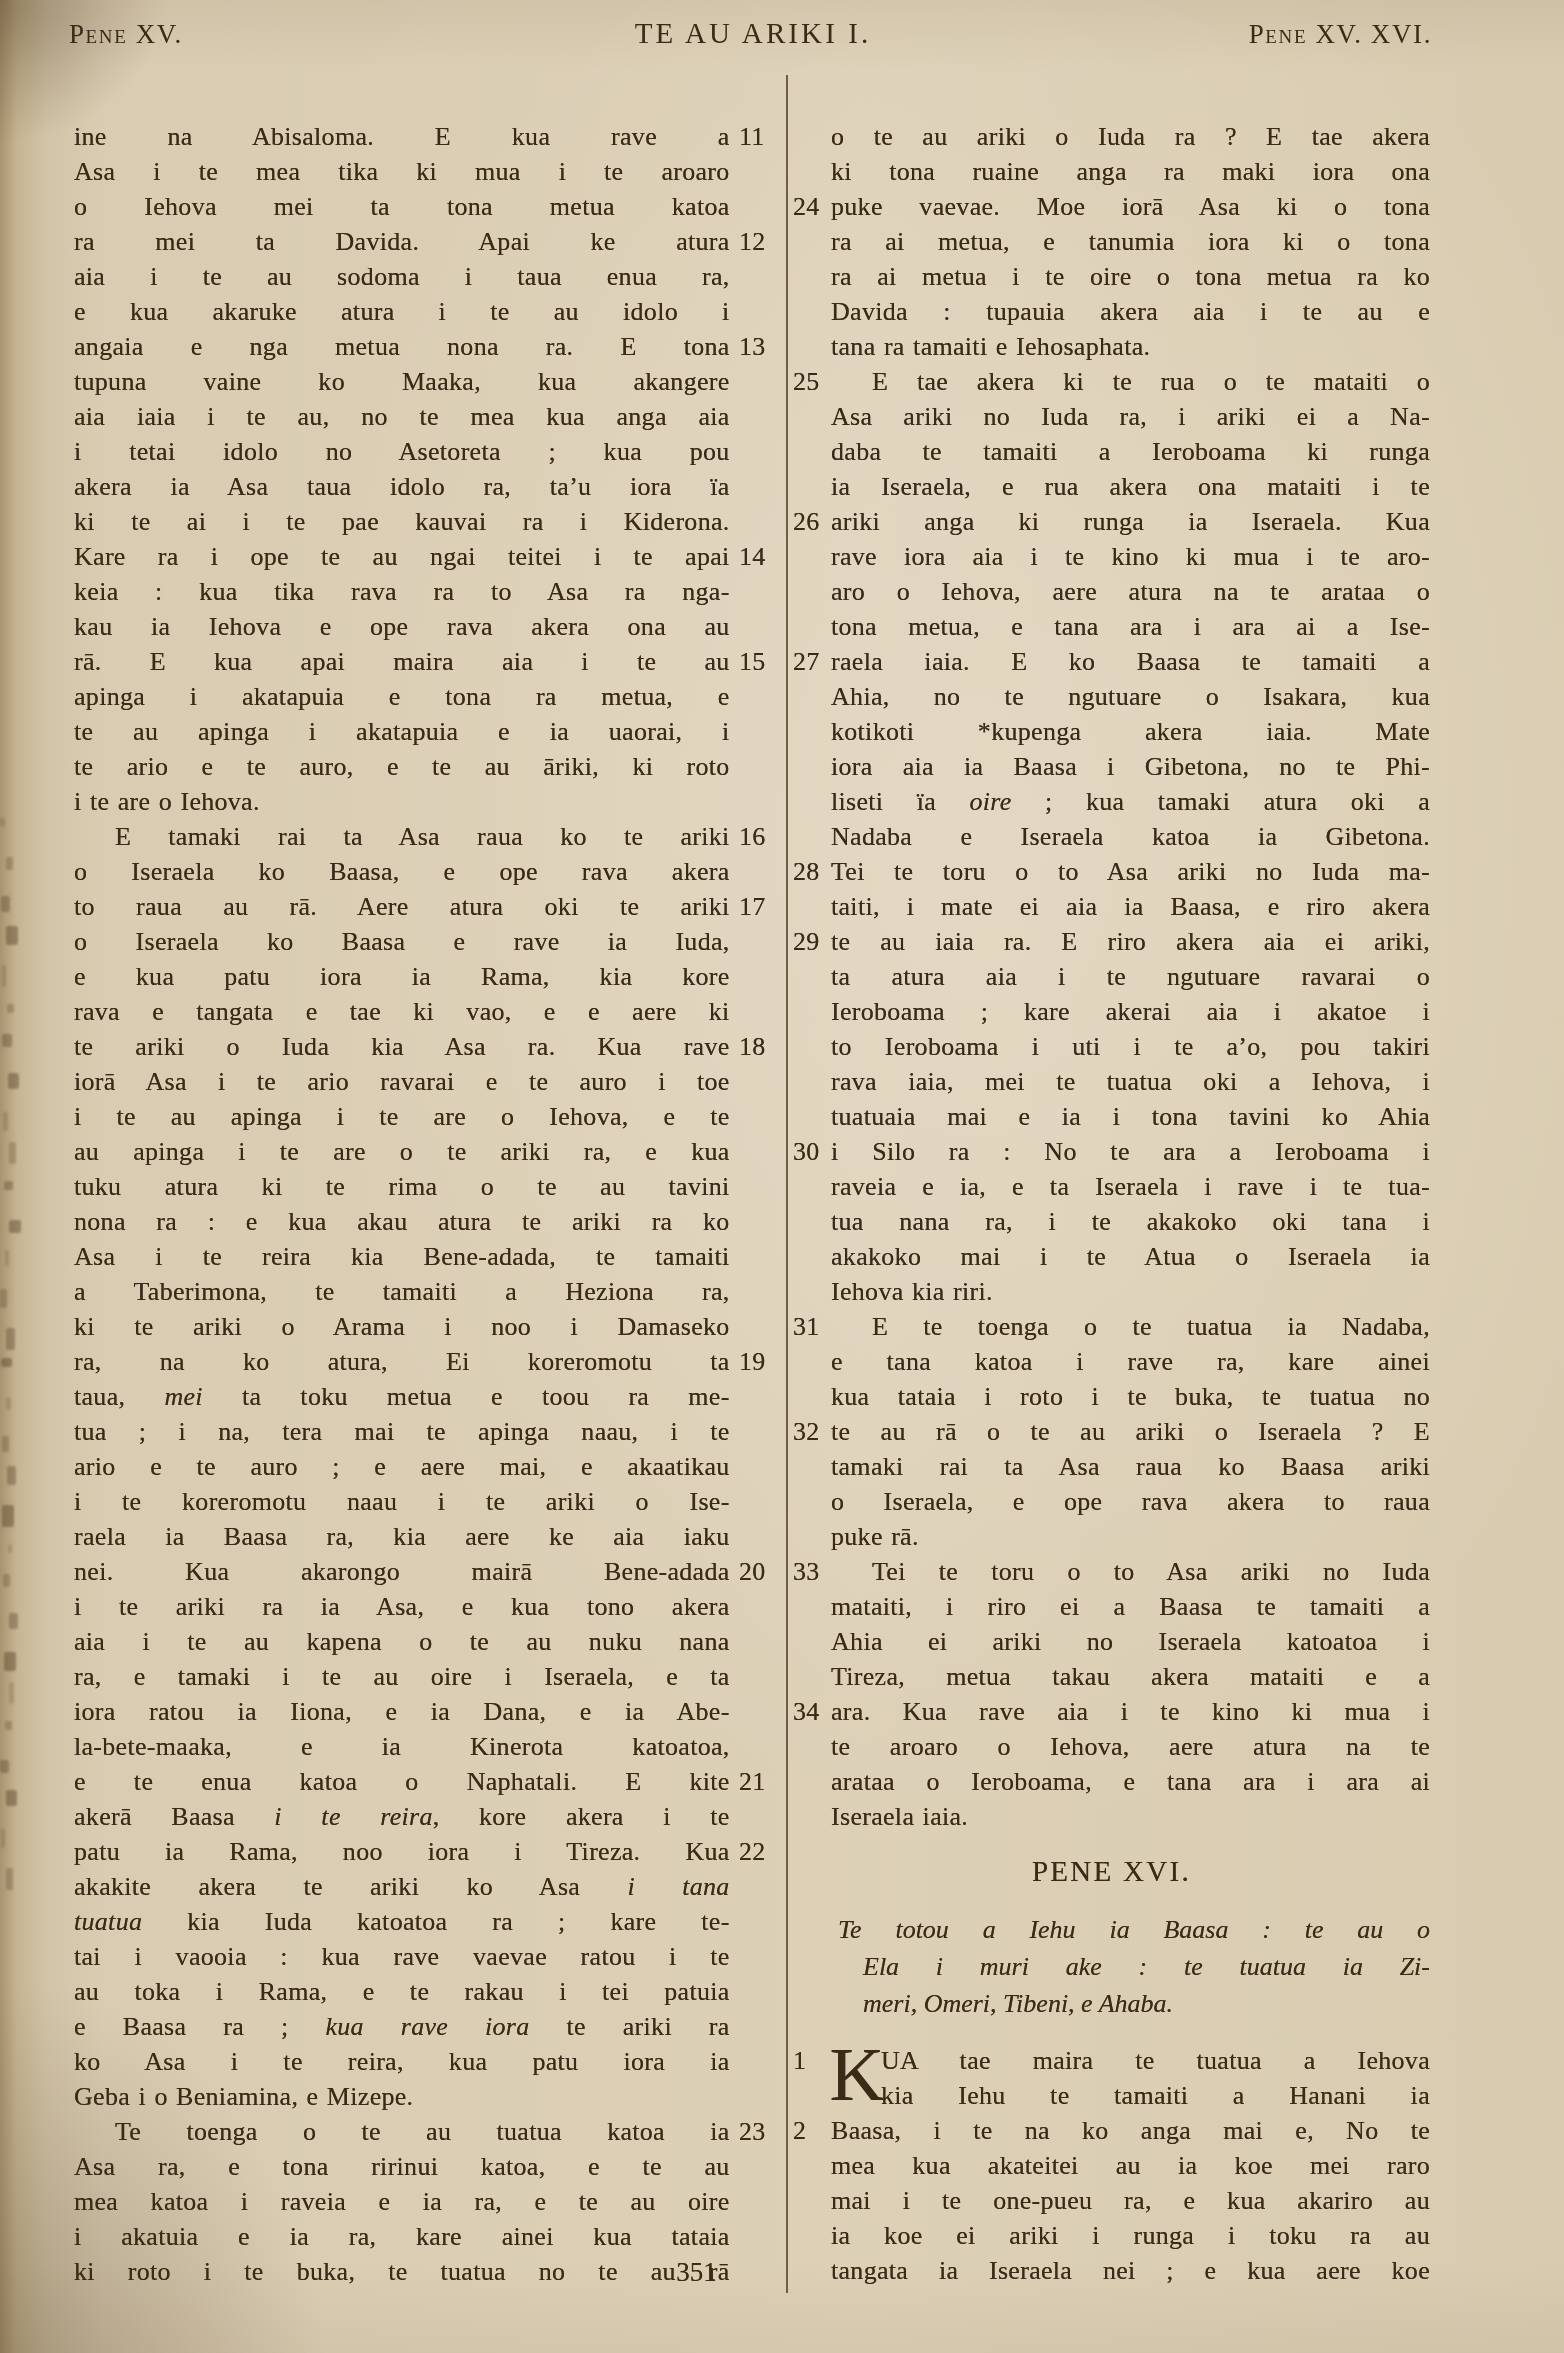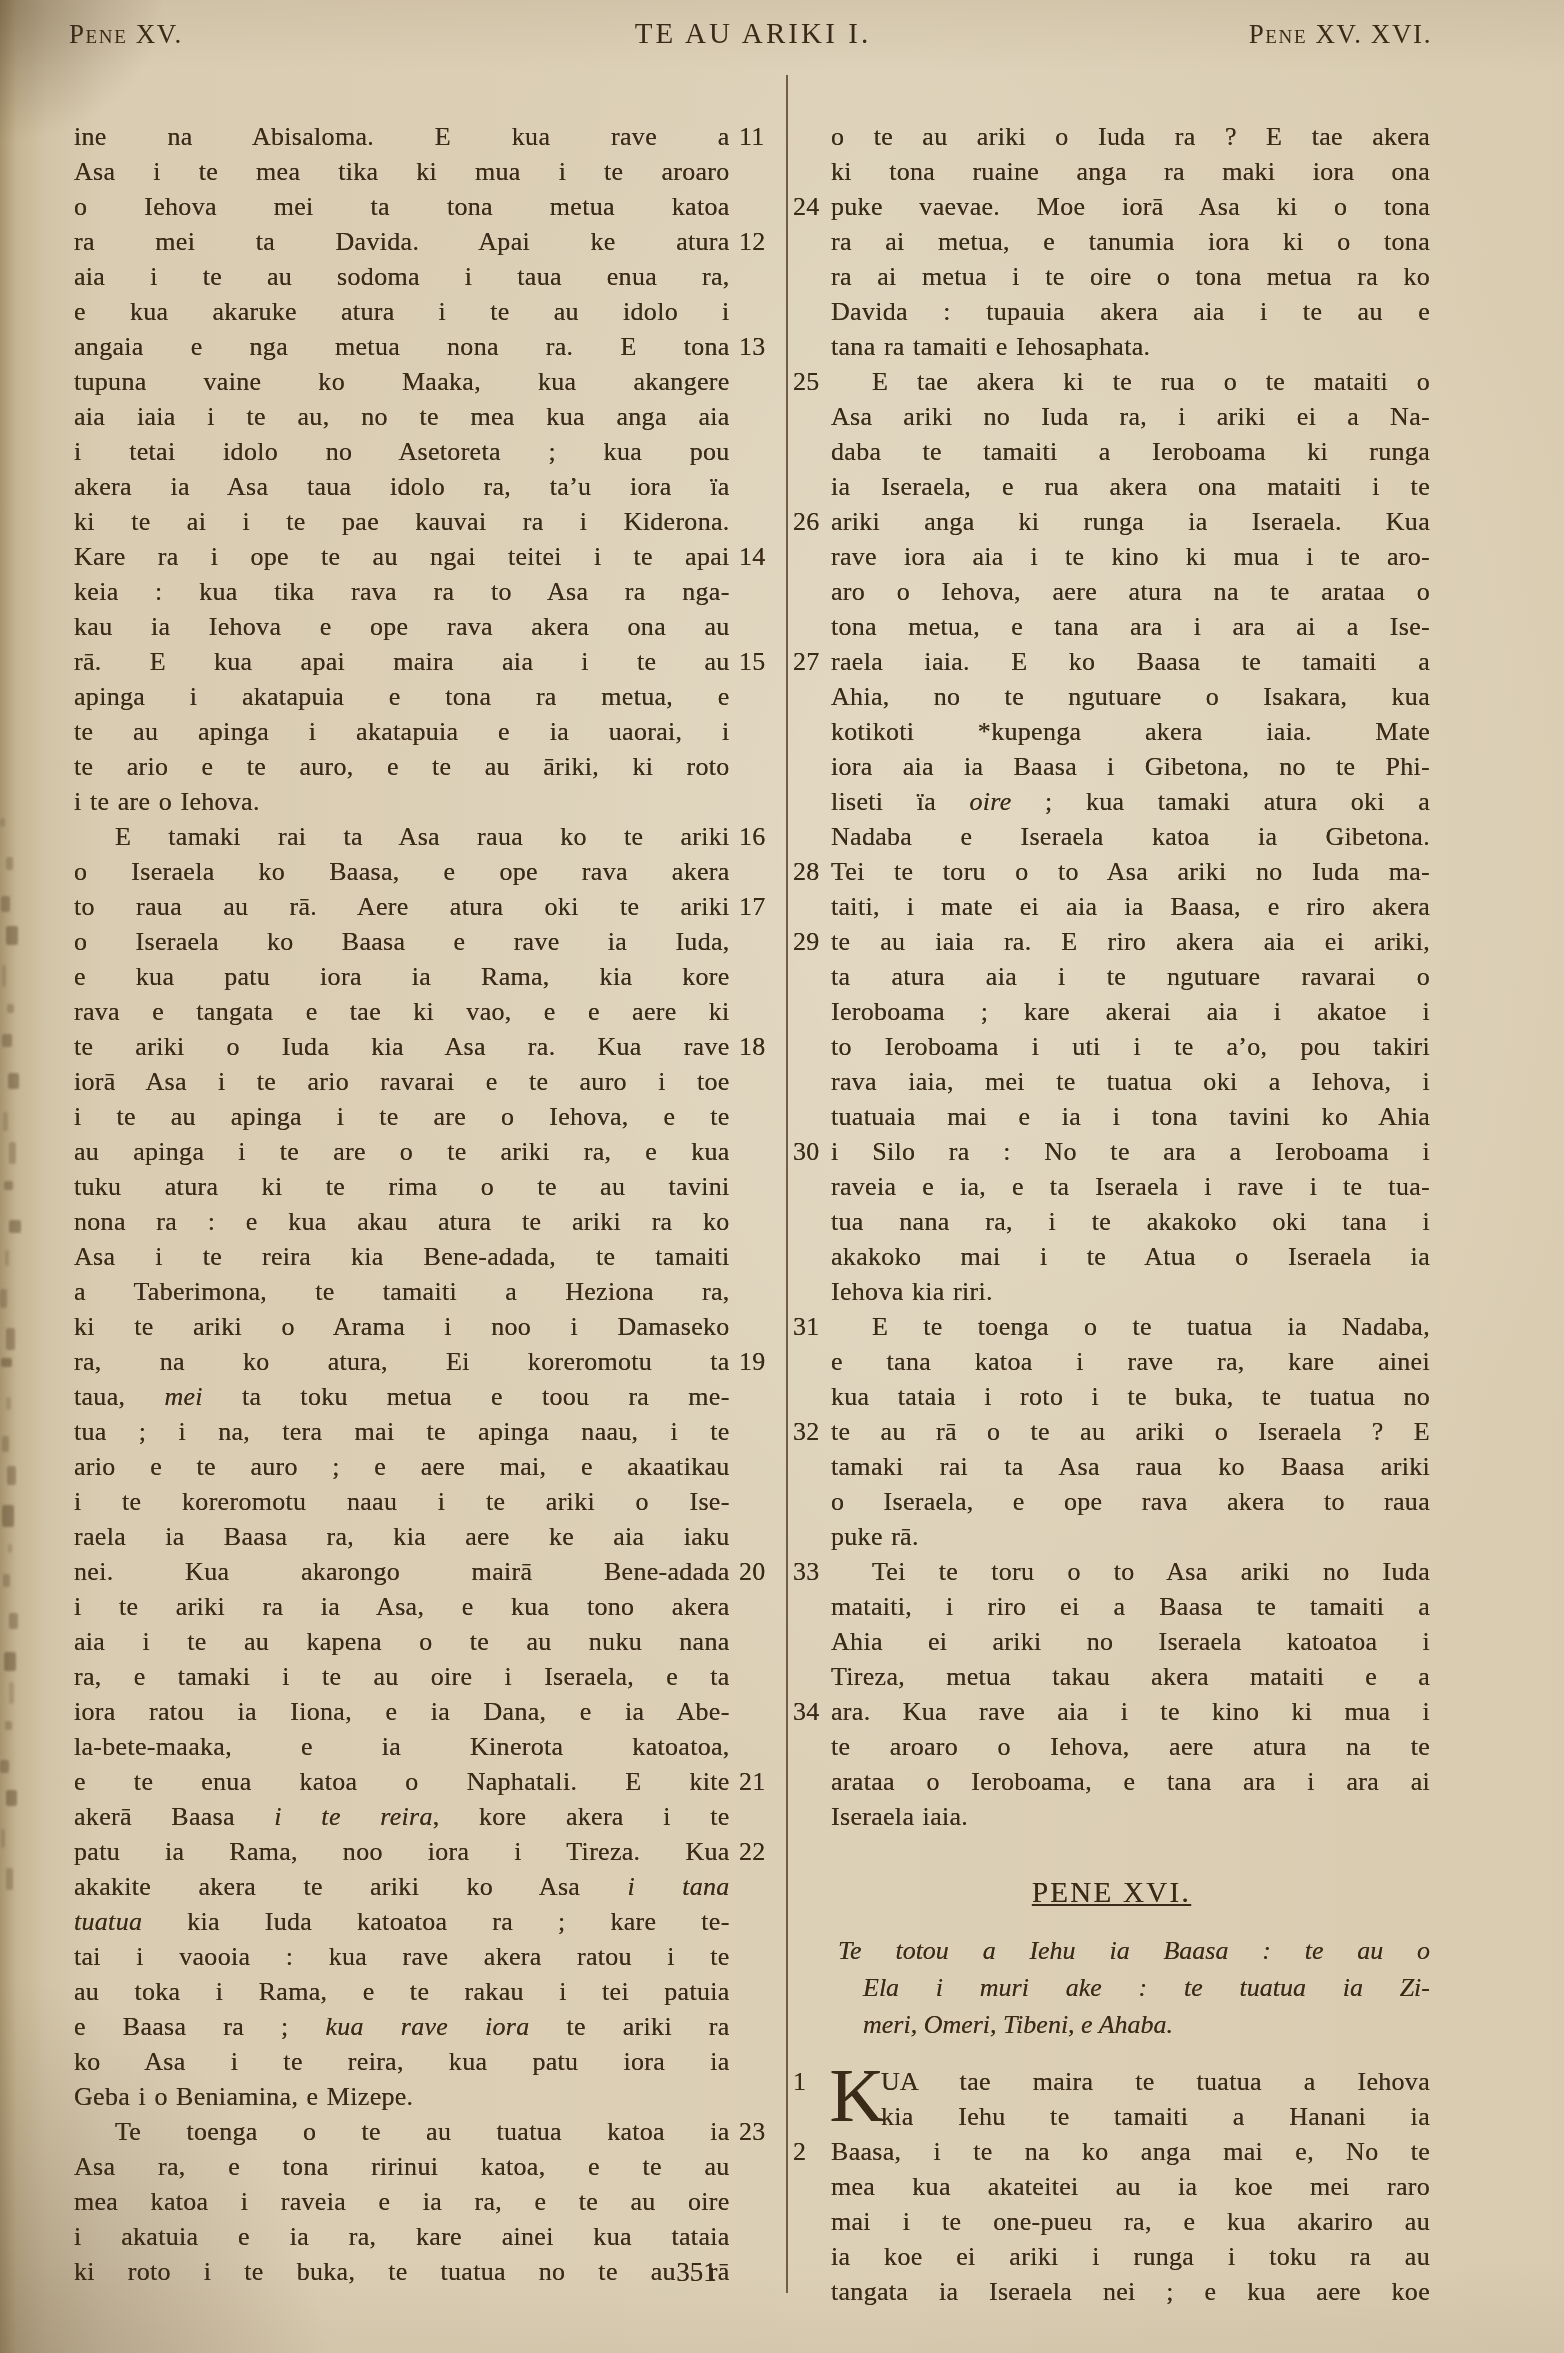--- a/index.html
+++ b/index.html
@@ -29,22 +29,22 @@
      text-shadow:0 0 0.5px rgba(55,40,22,.75);}
   .t.end{text-align-last:left;}
   .t.ind{padding-left:41px;}
   .t.dcpad{padding-left:50px;}
   .t.dchost{position:relative;}
   .drop{position:absolute;left:-1.6px;top:-1.6px;font-size:76px;line-height:67px;letter-spacing:0;}
   .vn{flex:none;font-size:26px;text-shadow:0 0 0.5px rgba(55,40,22,.75);}
   .vn-l{width:43px;padding-left:9.4px;text-align:left;}
   .vn-r{width:38px;padding-right:9.4px;box-sizing:border-box;}
   .it{font-style:italic;}
-  .lh{height:39px;line-height:39px;margin-top:39px;text-align:center;font-size:29px;letter-spacing:2.3px;
-      text-shadow:0 0 0.5px rgba(55,40,22,.75);text-decoration:underline;}
+  .lh{height:39px;line-height:39px;margin-top:18px;text-align:center;font-size:29px;letter-spacing:2.3px;
+      text-shadow:0 0 0.5px rgba(55,40,22,.75);}
   .ls{height:37px;line-height:37px;font-style:italic;font-size:26px;padding-left:45px;
       text-align:justify;text-align-last:justify;text-shadow:0 0 0.5px rgba(55,40,22,.7);}
   .ls.lsf{margin-top:20.3px;}
   .ls.ls2{padding-left:70px;}
   .ls.lend{text-align-last:left;}
   .pagenum{position:absolute;left:638px;top:2257px;width:117px;text-align:center;font-size:27px;
       text-shadow:0 0 0.5px rgba(55,40,22,.75);}
   .specks{position:absolute;inset:0;pointer-events:none;}
   .speck{position:absolute;border-radius:2.3px;filter:blur(0.8px);}
 </style>
@@ -295,21 +295,21 @@
       </div>
       <div class="line">
         <div class="t"><span>akakite akera te ariki ko Asa </span><span class="it">i tana</span></div>
         <div class="vn vn-l"></div>
       </div>
       <div class="line">
         <div class="t"><span class="it">tuatua</span><span> kia Iuda katoatoa ra ; kare te-</span></div>
         <div class="vn vn-l"></div>
       </div>
       <div class="line">
-        <div class="t">tai i vaooia : kua rave akera ratou i te</div>
+        <div class="t">tai i vaooia : kua rave vaevae ratou i te</div>
         <div class="vn vn-l"></div>
       </div>
       <div class="line">
         <div class="t">au toka i Rama, e te rakau i tei patuia</div>
         <div class="vn vn-l"></div>
       </div>
       <div class="line">
         <div class="t"><span>e Baasa ra ; </span><span class="it">kua rave iora</span><span> te ariki ra</span></div>
         <div class="vn vn-l"></div>
       </div>

